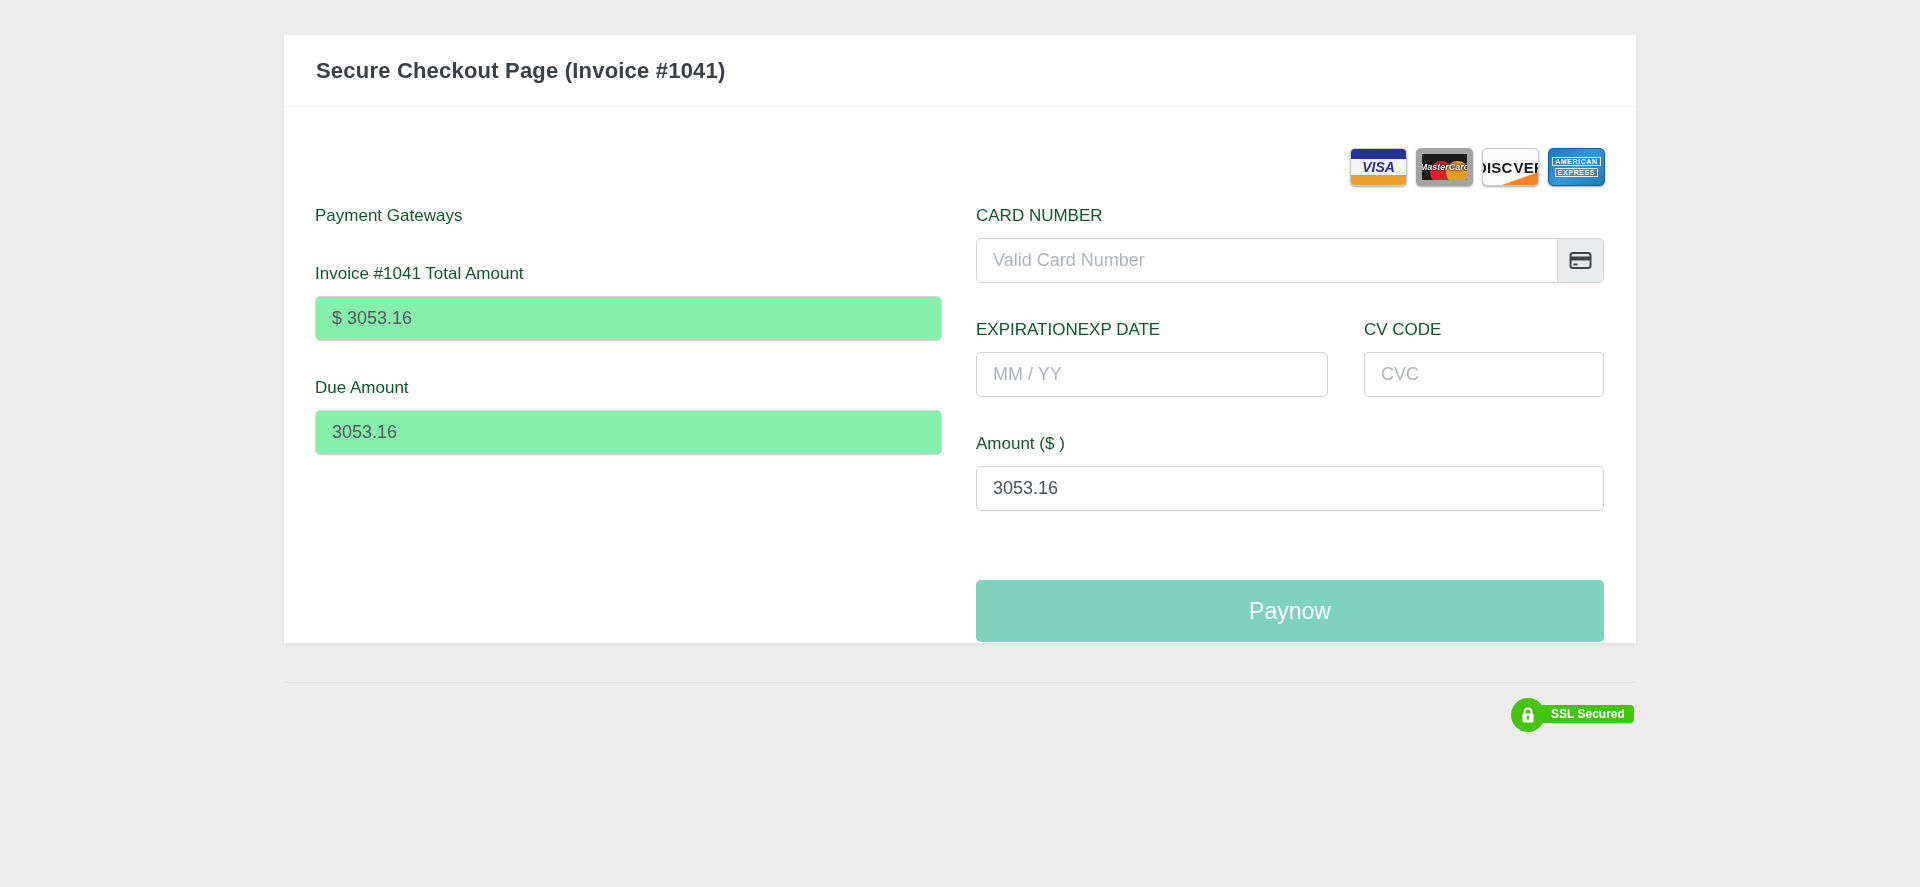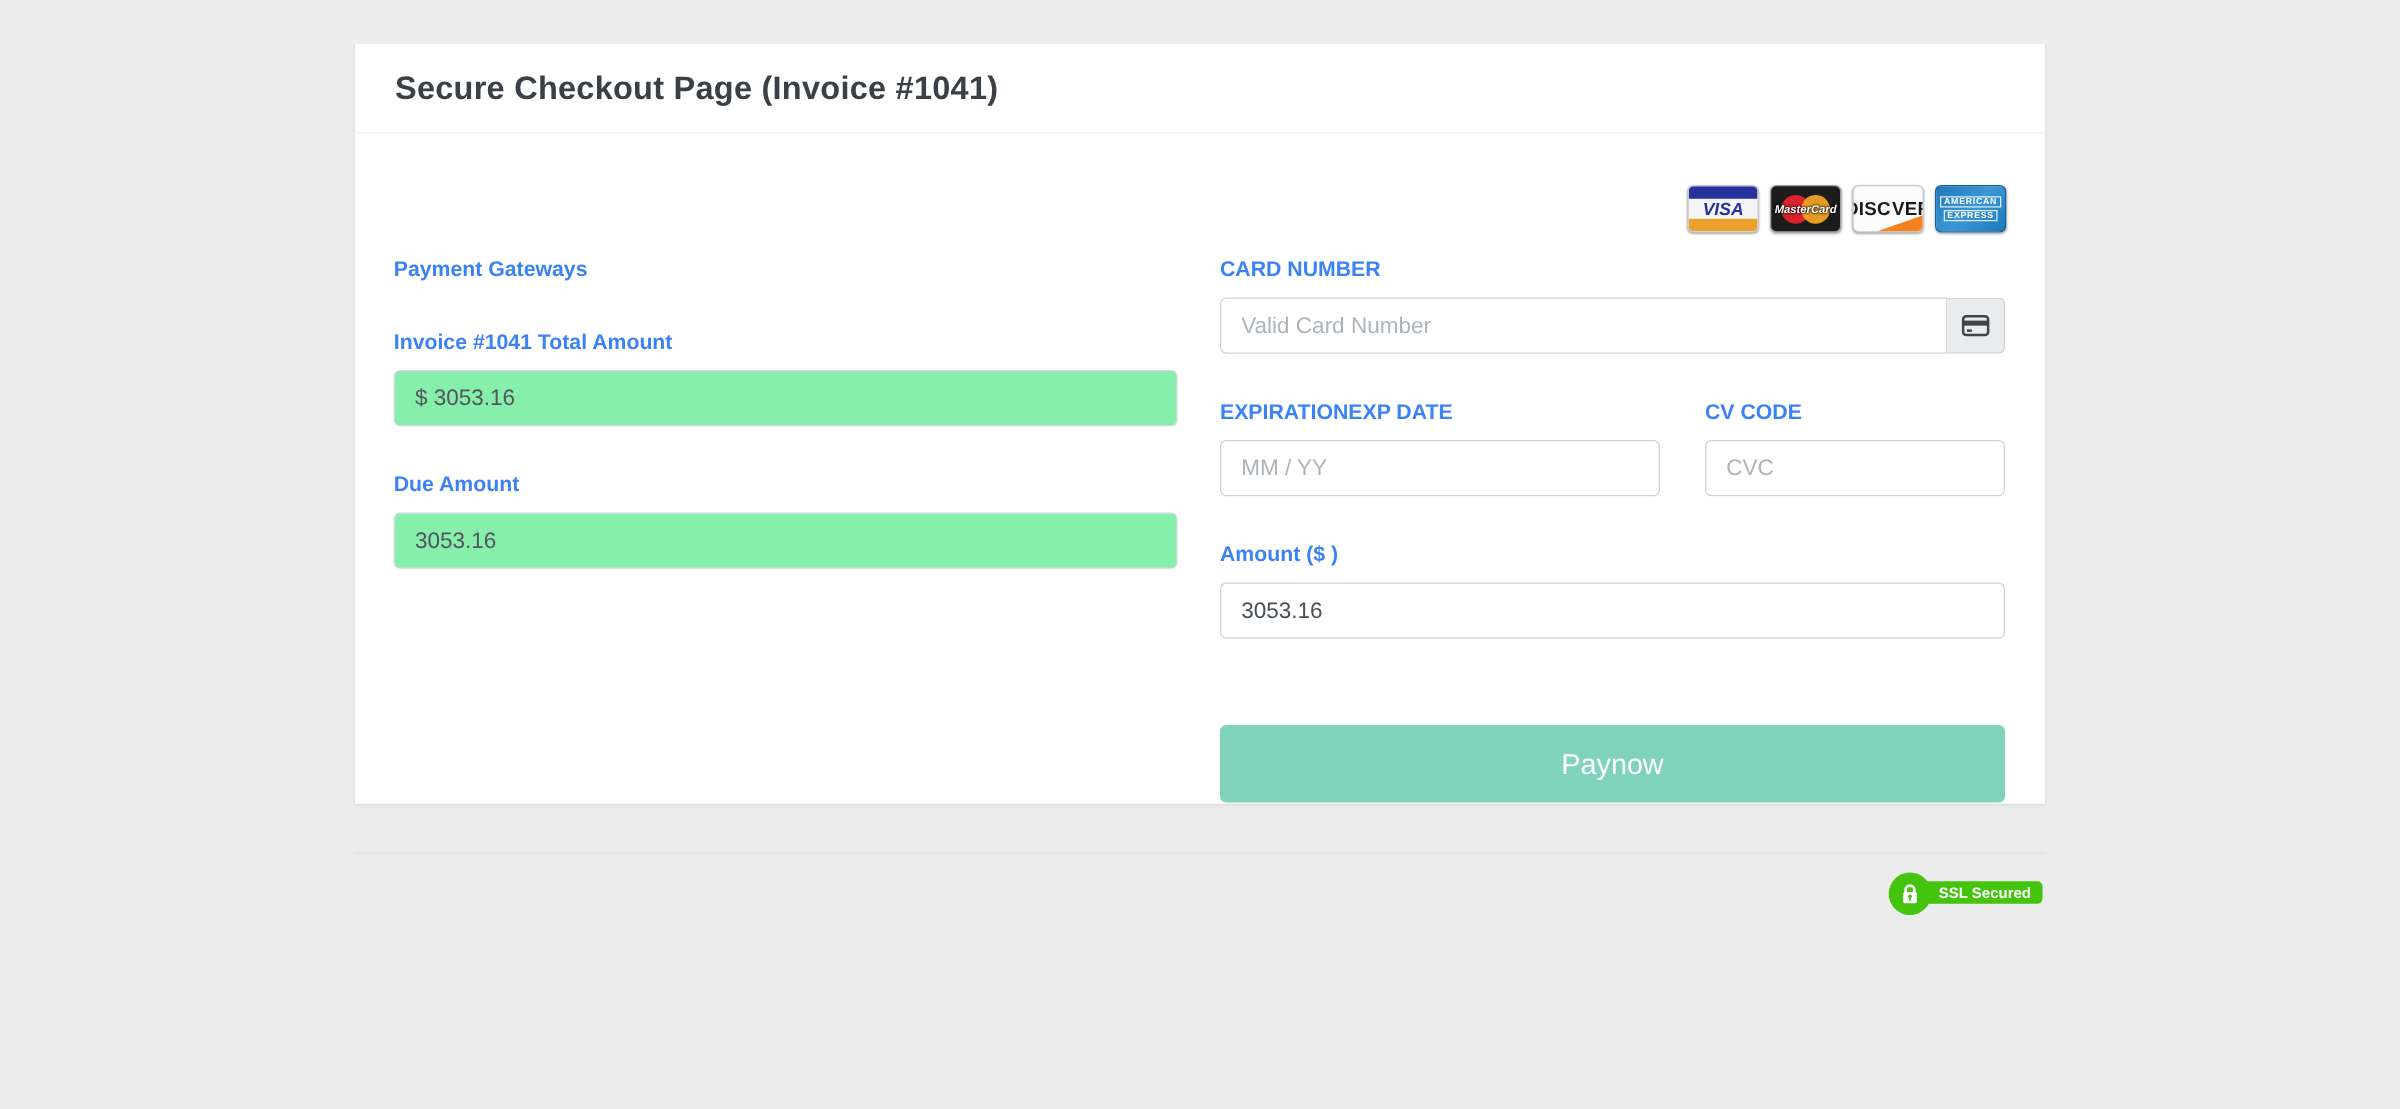--- a/index.html
+++ b/index.html
@@ -16,21 +16,21 @@
     background:#ffffff;
     box-shadow:0 1px 3px rgba(0,0,0,.08);
   }
   .card-header {
     height:72px;
     display:flex; align-items:center;
     padding:0 32px;
     border-bottom:1px solid #f0f1f2;
   }
   .card-title {
-    font-size:26px; font-weight:600; color:#3a4046; letter-spacing:.2px;
+    font-size:22px; font-weight:600; color:#3a4046; letter-spacing:.2px;
   }
   .card-body { padding:0 31px; }
 
   
   .brands-row {
     margin-top:40px; height:40px;
     display:flex; justify-content:flex-end; align-items:center; gap:9px;
   }
   .brand {
     width:57px; height:38px; border-radius:5px;
@@ -39,21 +39,21 @@
     flex:0 0 auto;
   }
   .brand-visa { background:#f5f5f5; border:1px solid #c9c9c9; }
   .brand-visa .stripe-top { position:absolute; top:0; left:0; right:0; height:10px; background:#26329b; }
   .brand-visa .stripe-bottom { position:absolute; bottom:0; left:0; right:0; height:10px; background:#eb9f2c; }
   .brand-visa .visa-text {
     position:absolute; top:9px; left:0; right:0; bottom:9px;
     display:flex; align-items:center; justify-content:center;
     font-size:14px; font-weight:bold; font-style:italic; color:#26329b; letter-spacing:0;
   }
-  .brand-mc { background:#1c1c1c; border:1px solid #a3a3a3;padding-left:20px; }
+  .brand-mc { background:#1c1c1c; border:6px solid #a3a3a3;padding-left:20px; }
   .brand-mc .circle-red {
     position:absolute; width:23px; height:23px; border-radius:50%;
     background:#d8232a; left:8px; top:7px;
   }
   .brand-mc .circle-orange {
     position:absolute; width:23px; height:23px; border-radius:50%;
     background:#f5a623; left:24px; top:7px; opacity:.92;
   }
   .brand-mc .mc-text {
     position:absolute; top:0; left:0; right:0; bottom:0;
@@ -87,22 +87,22 @@
     border:1px solid rgba(255,255,255,.85); padding:0 2px; line-height:7px; height:9px;
   }
 
   
   .form-grid { margin-top:18px; display:flex; gap:34px; }
   .col-left  { width:627px; flex:0 0 627px; }
   .col-right { width:628px; flex:0 0 628px; }
 
   .field { margin-bottom:36px; }
   .field label {
-    display:block; font-size:17px; line-height:22px; color:#3b82f6;
-    margin-bottom:11px; font-weight:700;
+    display:block; font-size:17px; line-height:22px; color:#14532d;
+    margin-bottom:11px; font-weight:400;
   }
   .control {
     width:100%; height:45px;
     border:1px solid #ced2d6; border-radius:5px;
     background:#fff; color:#495057;
     font-size:18px; font-family:"Liberation Sans", sans-serif;
     padding:0 16px; outline:none;
   }
   .control:disabled, .control.disabled {
     background:#86efac; color:#53575c; border-color:#d4d8db;

